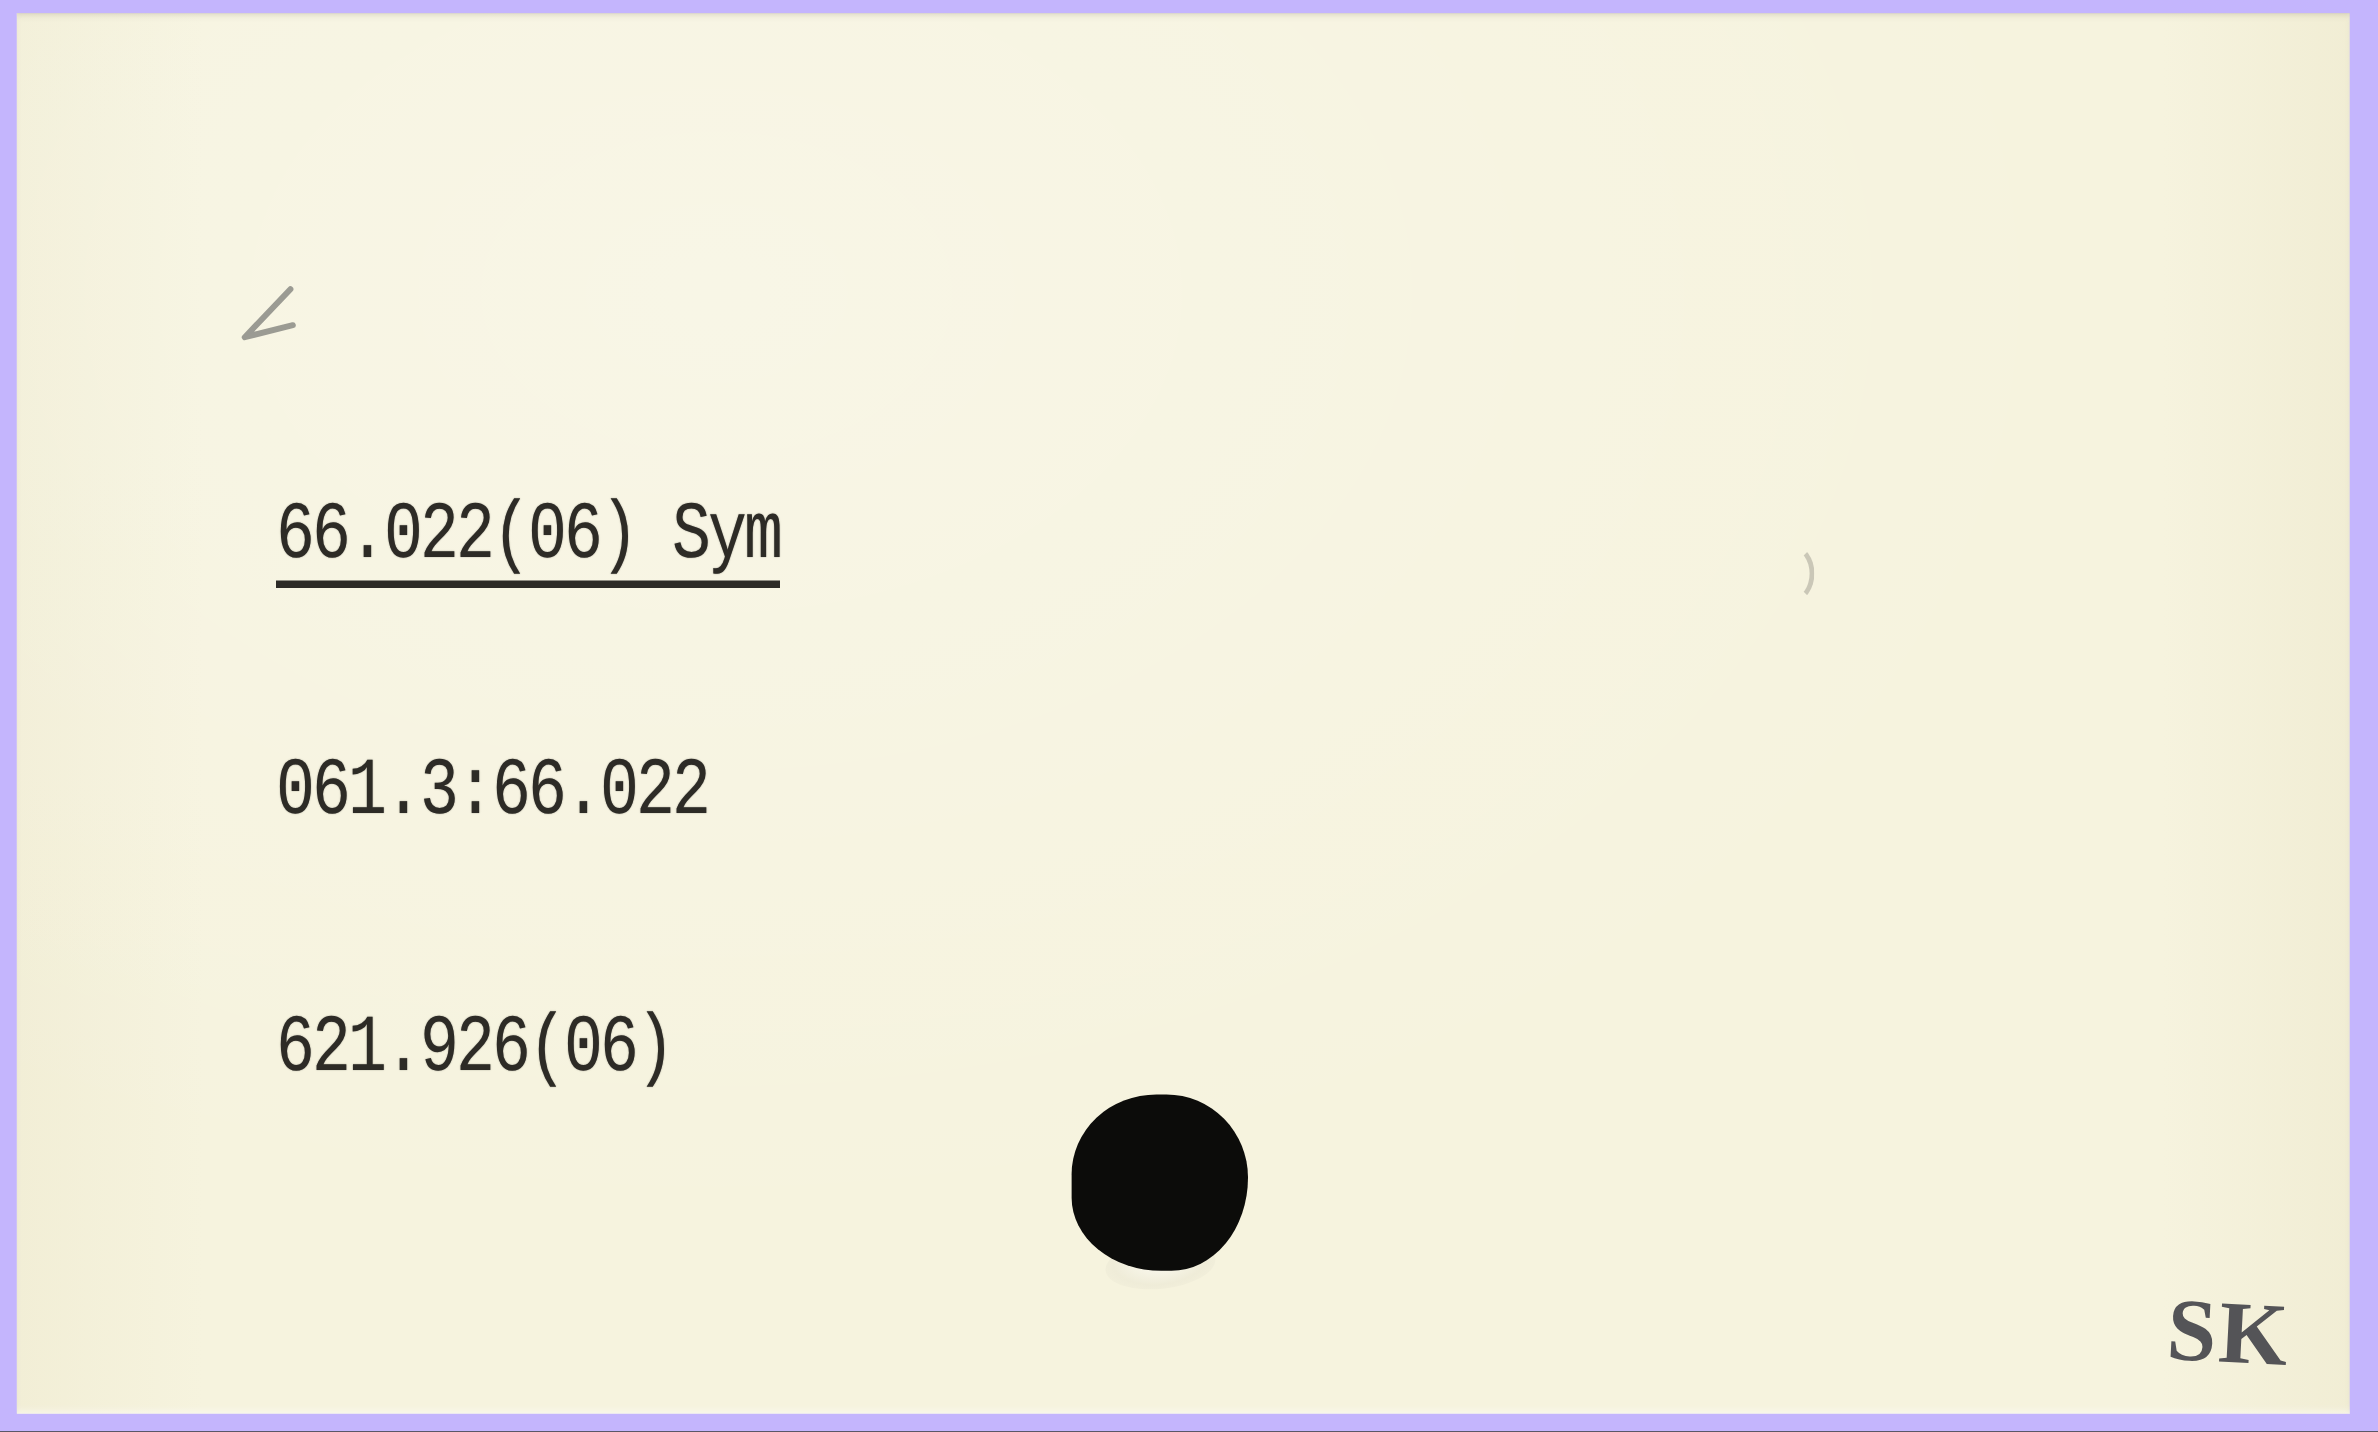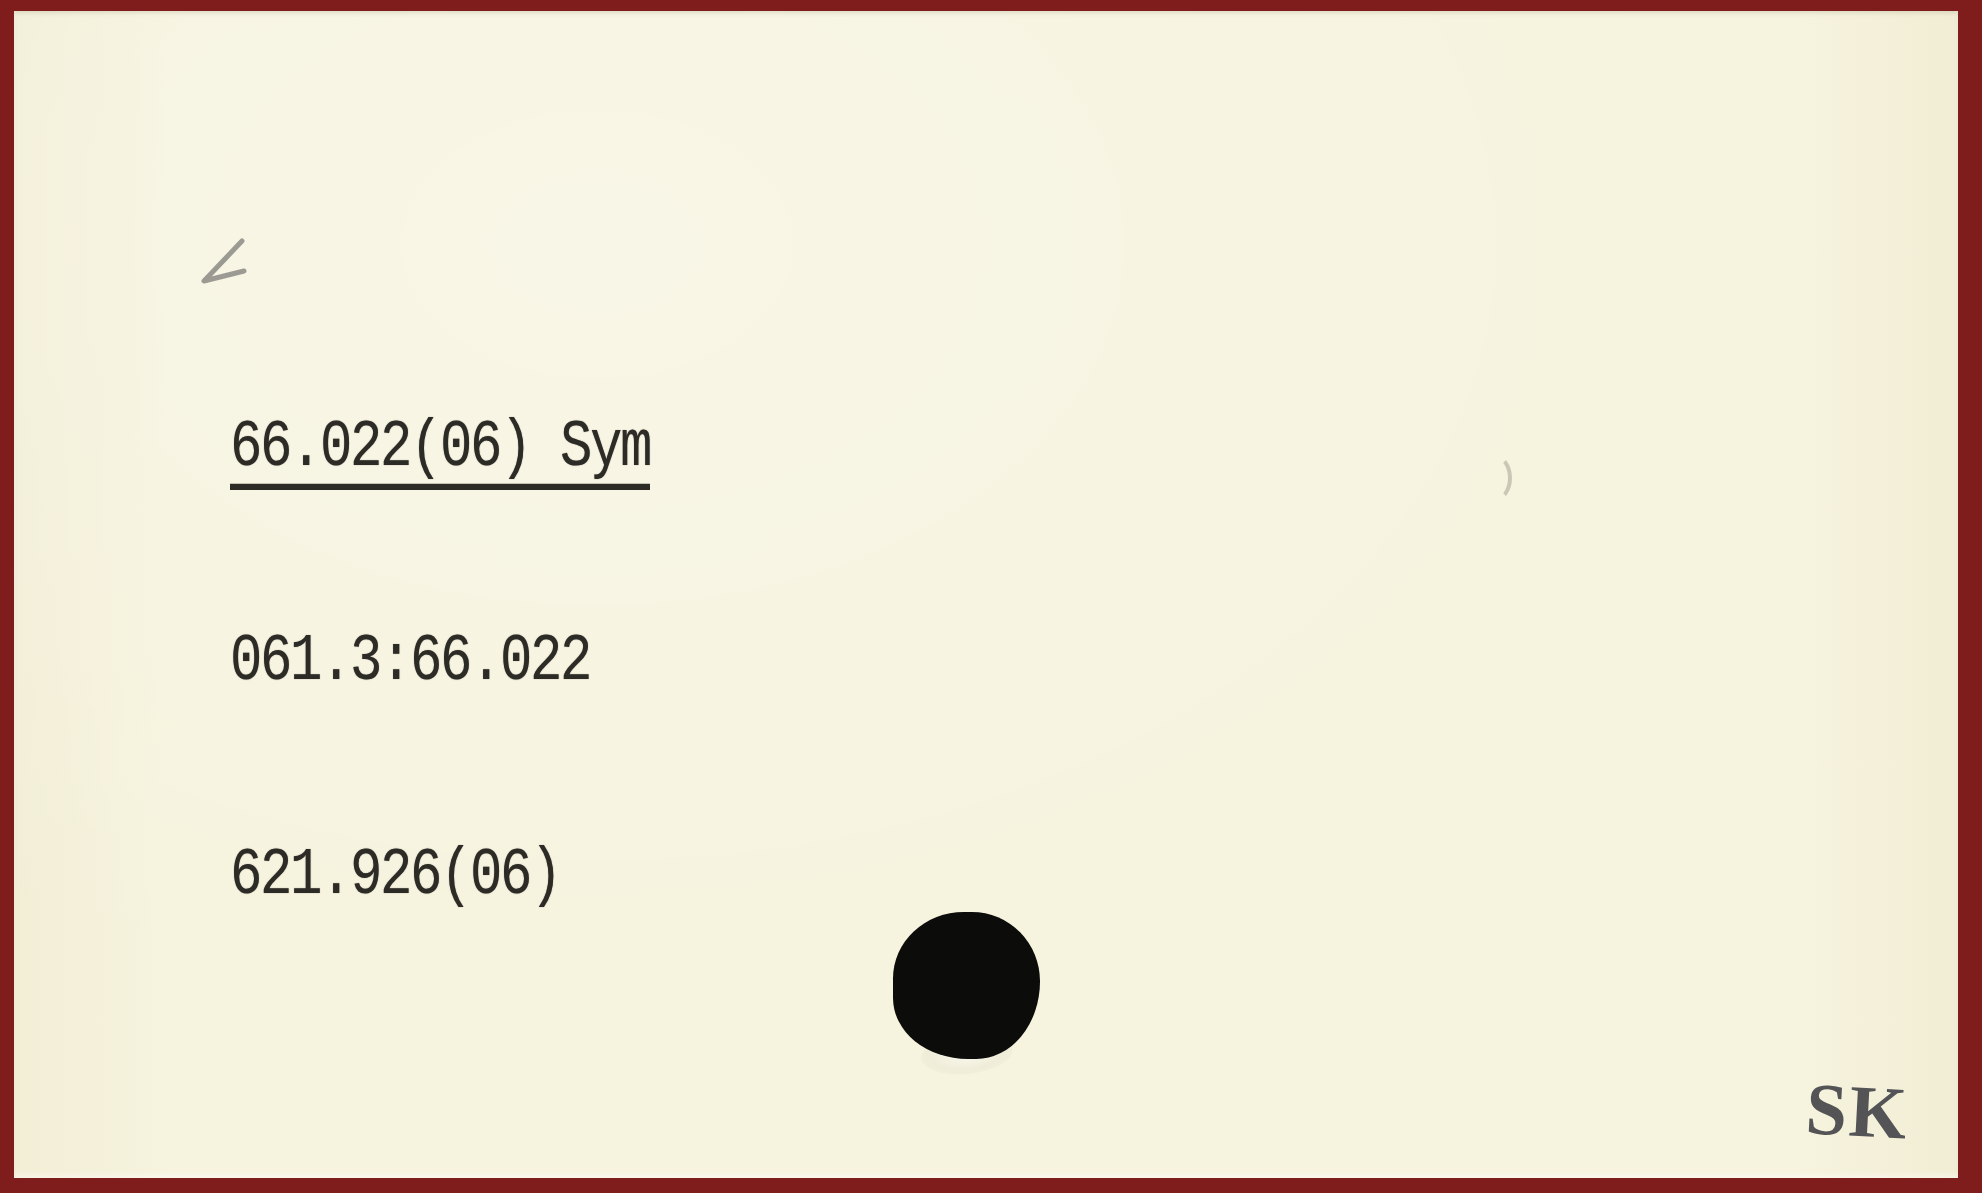--- a/index.html
+++ b/index.html
@@ -4,21 +4,21 @@
 <style>
   html, body {
     margin: 0;
     padding: 0;
     background: #0a0a08;
   }
   .scan {
     position: relative;
     width: 1982px;
     height: 1193px;
-    background: #7f1d1d;
+    background: #c4b5fd;
     overflow: hidden;
     font-family: "Liberation Mono", "DejaVu Sans Mono", monospace;
   }
   
   .card {
     position: absolute;
     left: 14px;
     top: 11px;
     width: 1944px;
     height: 1167px;

